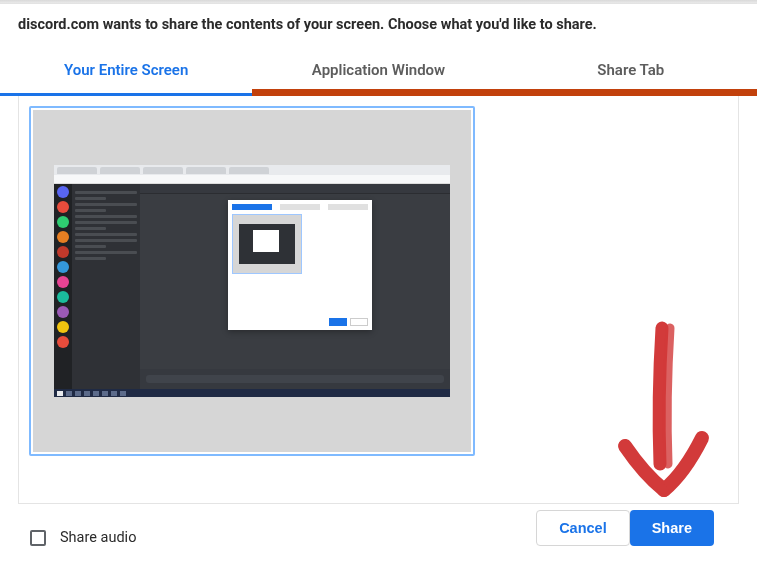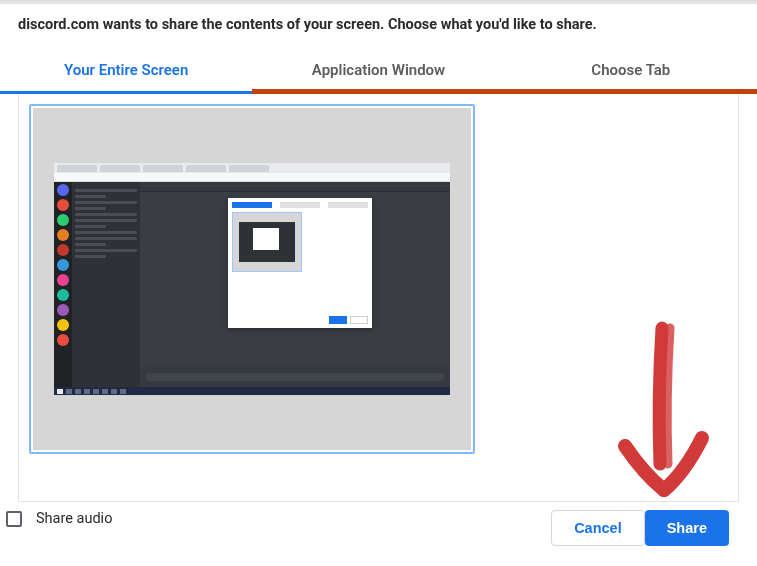--- a/index.html
+++ b/index.html
@@ -27,21 +27,21 @@
       margin-top: 10px;
     }
     .tab {
       flex: 1;
       text-align: center;
       padding: 12px 0 10px 0;
       font-size: 15px;
       font-weight: 600;
       color: #5d5d5d;
       cursor: pointer;
-      border-bottom: 5px solid #c2410c;
+      border-bottom: 7px solid #c2410c;
     }
     .tab.active {
       color: #1a73e8;
       border-bottom: 3px solid #1a73e8;
       padding-bottom: 2px;
     }
     .content {
       border: 1px solid #e4e4e4;
       border-top: none;
       margin: 0 18px;
@@ -151,24 +151,24 @@
     
     .arrow {
       position:absolute;
       left: 570px; top: 320px;
       width: 180px; height: 195px;
       pointer-events:none;
     }
     
     .footer {
       position:absolute;
-      left:0; right:0; bottom:0;
-      padding: 14px 18px 20px 6px;
+      left:0; right:15px; bottom:0;
+      padding: 14px 18px 20px 30px;
       display:flex;
-      align-items:flex-start;
+      align-items:flex-end;
     }
     .share-audio {
       display:flex; align-items:center; gap:14px;
       font-size:14.5px; color:#2b2b2b;
       cursor:pointer;
     }
     .cb {
       width:16px; height:16px;
       border:2px solid #5f6368;
       border-radius:2px;
@@ -204,21 +204,21 @@
 <div class="prompt">discord.com wants to share the contents of your screen. Choose what you'd like to share.</div>
 
 <div class="tabs">
   <div class="tab active">
     <span>Your Entire Screen</span>
   </div>
   <div class="tab">
     <span>Application Window</span>
   </div>
   <div class="tab">
-    <span>Choose Tab</span>
+    <span>Share Tab</span>
   </div>
 </div>
 
 <div class="content">
   <div class="preview-tile">
     <div class="preview-inner">
       <div class="desktop">
         <div class="chrome-top">
           <div class="chrome-tab"></div>
             <div class="chrome-tab"></div>

